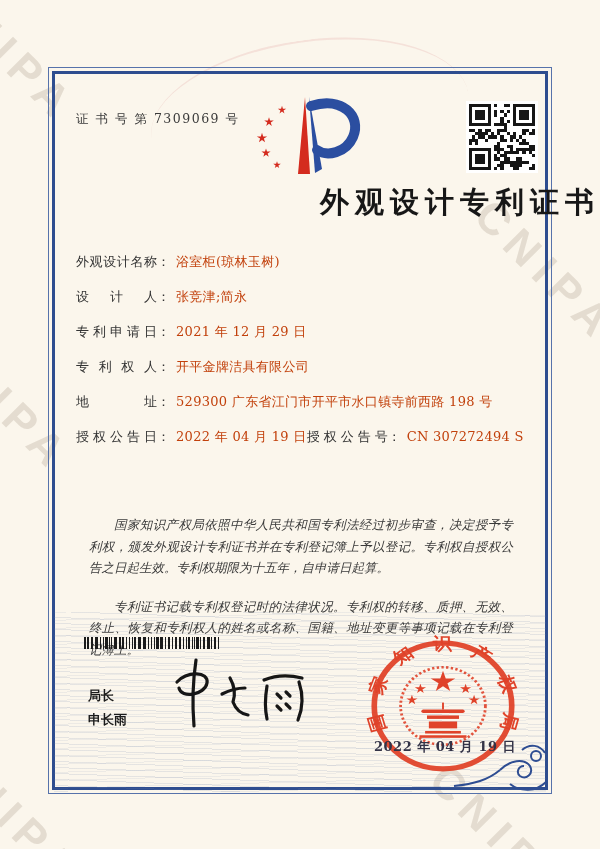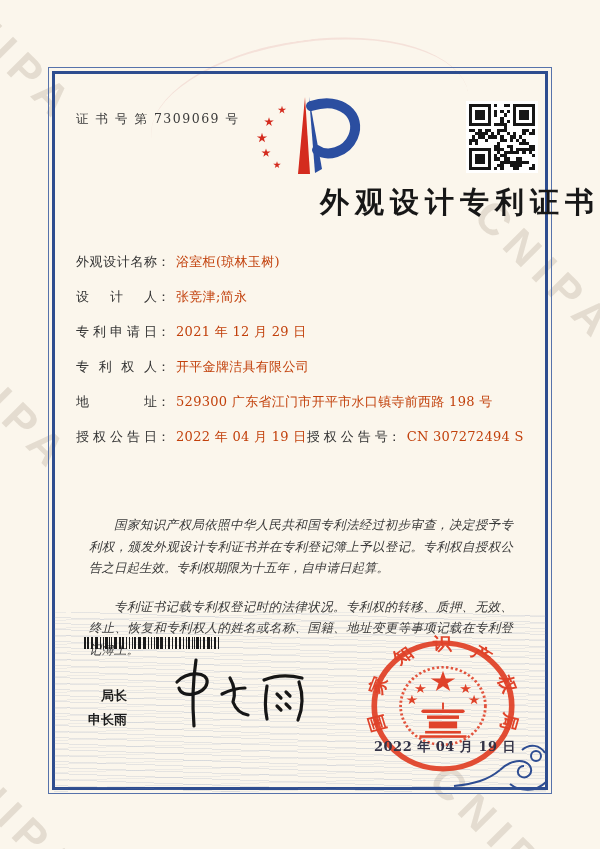--- a/index.html
+++ b/index.html
@@ -54,21 +54,20 @@
     position:absolute;left:72px;top:497px;width:458px;z-index:3;
     font-size:12.5px;line-height:21.5px;text-align:justify;color:#3a3a3a;
     font-style:italic;
   }
   .notice p{margin:17px;text-indent:2em;}
   .barcode{position:absolute;left:84px;top:637px;width:170px;height:12px;z-index:3;font-size:0;}
   .sig-block{
     position:absolute;left:88px;top:684px;z-index:3;
     font-family:"Liberation Sans",sans-serif;font-weight:700;font-size:13px;color:#1c1c1c;
     line-height:24px;
-    text-align:right;
   }
   .sig-script{position:absolute;left:160px;top:652px;width:170px;height:90px;z-index:3;}
   .seal{position:absolute;left:362px;top:632px;width:162px;height:148px;z-index:4;opacity:.95;}
   .seal svg{width:100%;height:100%;}
   .seal-date{
     position:absolute;left:374px;top:738px;z-index:5;font-size:13px;font-weight:600;
     color:#333347;letter-spacing:.5px;white-space:nowrap;
   }
   .ornament{position:absolute;left:452px;top:740px;width:98px;height:56px;z-index:3;}
   .page-info{

